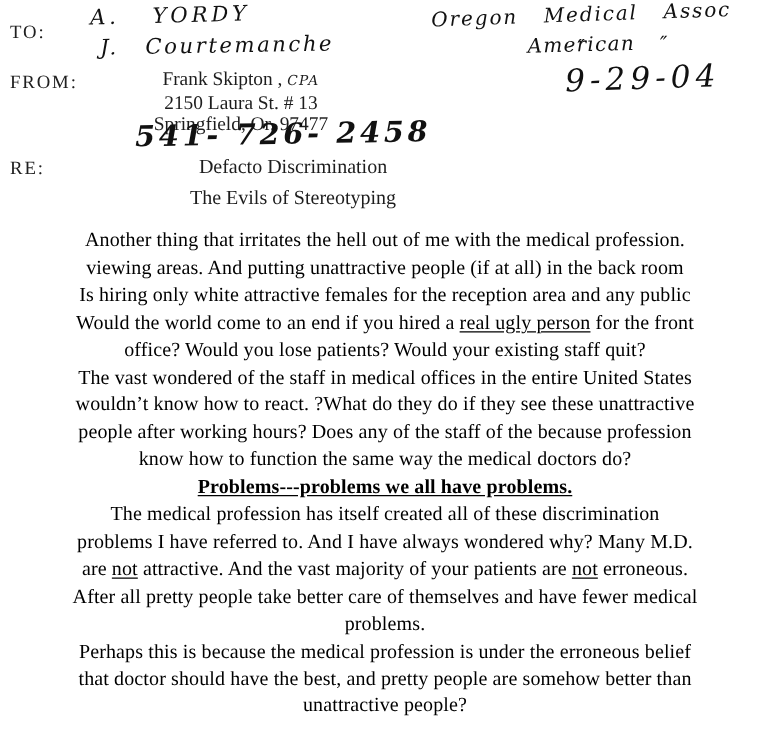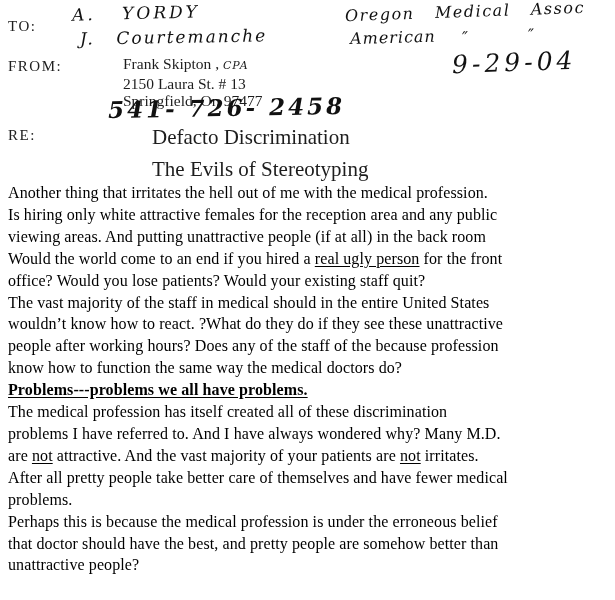--- a/index.html
+++ b/index.html
@@ -8,41 +8,42 @@
     background: #ffffff;
   }
   .page {
     position: relative;
     width: 615px;
     height: 600px;
     background: #ffffff;
     color: #1b1b1b;
     font-family: "Liberation Serif", serif;
     overflow: hidden;
+    text-align: center;
   }
   
   .label {
     position: absolute;
     font-size: 15px;
     letter-spacing: 1.5px;
     color: #202020;
   }
   .from-block {
     position: absolute;
     left: 123px;
     top: 55px;
     font-size: 15.5px;
     line-height: 17.5px;
     color: #1d1d1d;
   }
   .re-block {
     position: absolute;
     left: 152px;
     top: 125px;
-    font-size: 21px;
+    font-size: 16px;
     color: #1d1d1d;
   }
   .re-block .re-line { margin-bottom: 7px; }
   
   .hand {
     position: absolute;
     font-family: "DejaVu Serif", serif;
     font-style: italic;
     color: #111111;
     white-space: nowrap;
@@ -141,32 +142,32 @@
   <span class="hand hand-date">9-29-04</span>
 
   <span class="label" style="left:8px; top:127px;">RE:</span>
   <div class="re-block">
     <div class="re-line">Defacto Discrimination</div>
     <div class="re-line">The Evils of Stereotyping</div>
   </div>
 
   <div class="body-text">
       <div class="line"><span>Another thing that irritates the hell out of me with the medical profession.</span></div>
+      <div class="line"><span>viewing areas. And putting unattractive people (if at all) in the back room</span></div>
       <div class="line"><span>Is hiring only white attractive females for the reception area and any public</span></div>
-      <div class="line"><span>viewing areas. And putting unattractive people (if at all) in the back room</span></div>
       <div class="line"><span>Would the world come to an end if you hired a </span><span class="u">real ugly person</span><span> for the front</span></div>
       <div class="line"><span>office? Would you lose patients? Would your existing staff quit?</span></div>
-      <div class="line"><span>The vast majority of the staff in medical should in the entire United States</span></div>
+      <div class="line"><span>The vast wondered of the staff in medical offices in the entire United States</span></div>
       <div class="line"><span>wouldn’t know how to react. ?What do they do if they see these unattractive</span></div>
       <div class="line"><span>people after working hours? Does any of the staff of the because profession</span></div>
       <div class="line"><span>know how to function the same way the medical doctors do?</span></div>
       <div class="line"><span class="u b">Problems---problems we all have problems.</span></div>
       <div class="line"><span>The medical profession has itself created all of these discrimination</span></div>
       <div class="line"><span>problems I have referred to. And I have always wondered why? Many M.D.</span></div>
-      <div class="line"><span>are </span><span class="u">not</span><span> attractive. And the vast majority of your patients are </span><span class="u">not</span><span> irritates.</span></div>
+      <div class="line"><span>are </span><span class="u">not</span><span> attractive. And the vast majority of your patients are </span><span class="u">not</span><span> erroneous.</span></div>
       <div class="line"><span>After all pretty people take better care of themselves and have fewer medical</span></div>
       <div class="line"><span>problems.</span></div>
       <div class="line"><span>Perhaps this is because the medical profession is under the erroneous belief</span></div>
       <div class="line"><span>that doctor should have the best, and pretty people are somehow better than</span></div>
       <div class="line"><span>unattractive people?</span></div>
     </div>
 
 </div>
 
 </body></html>

